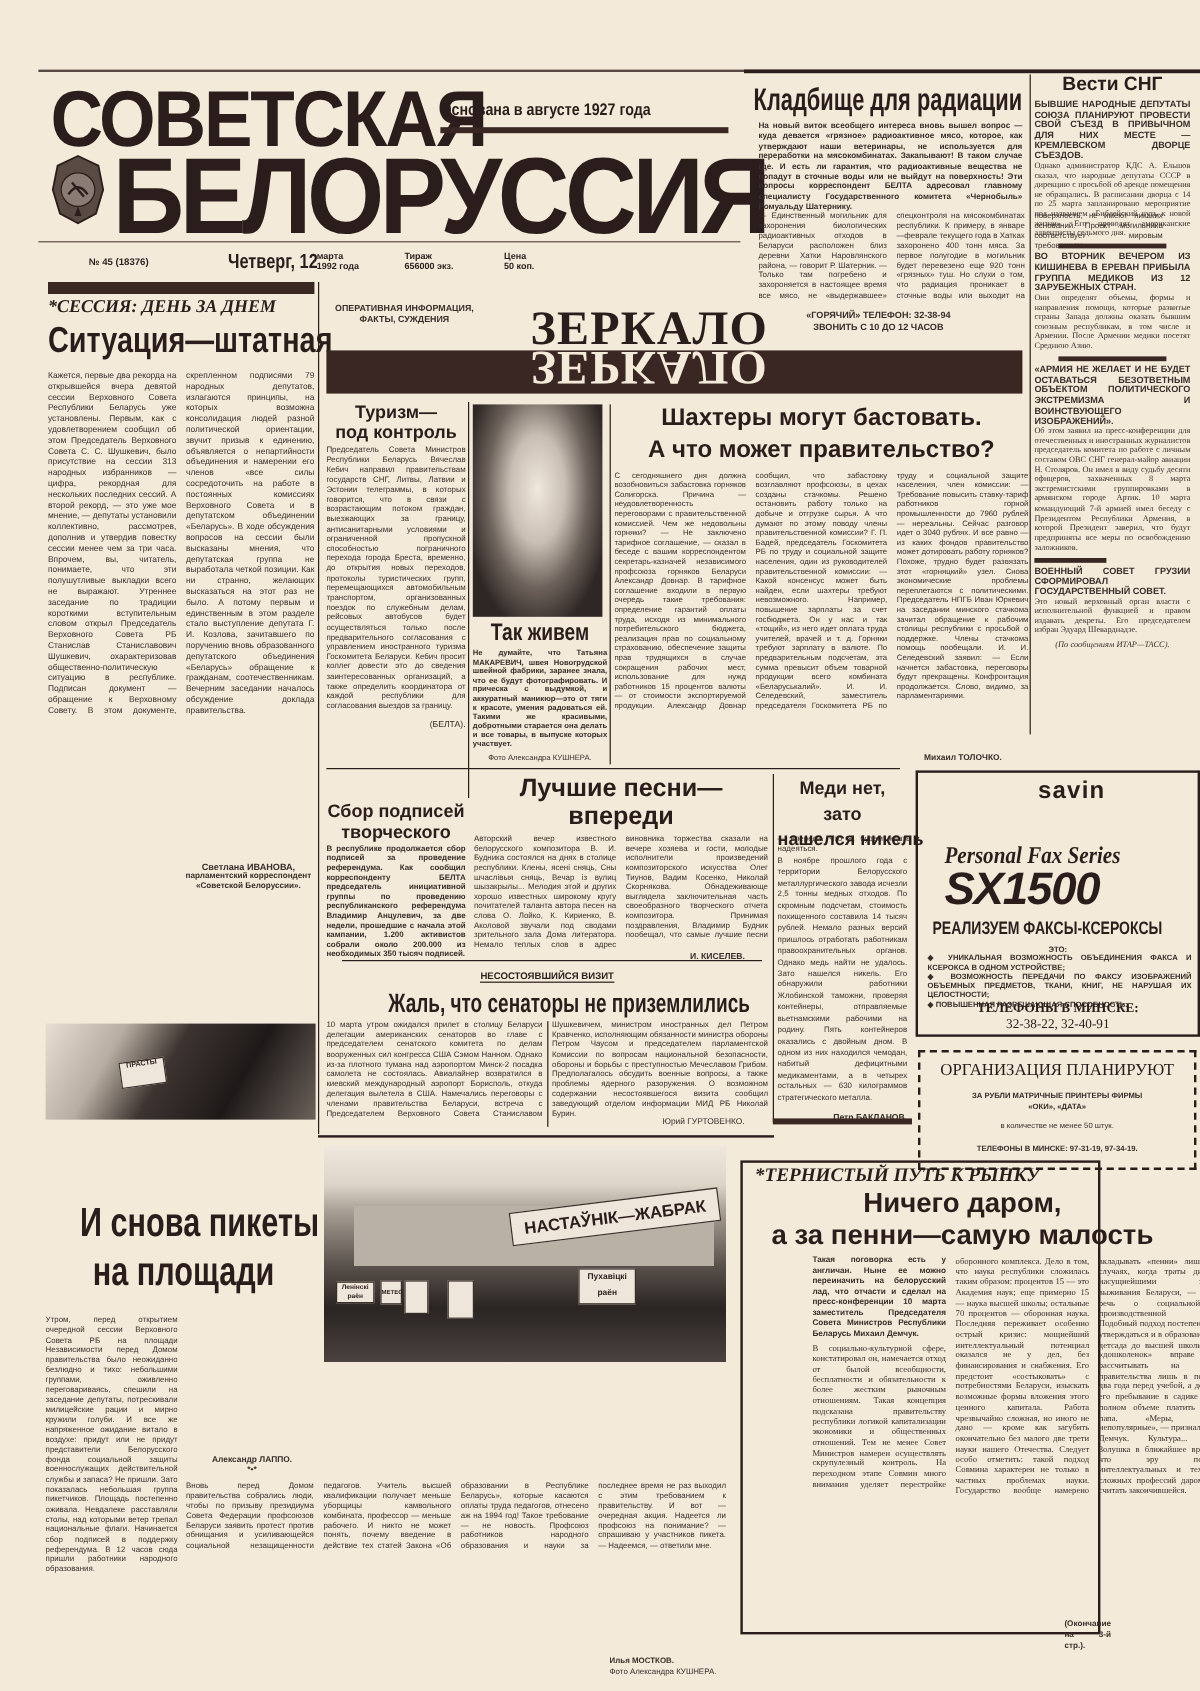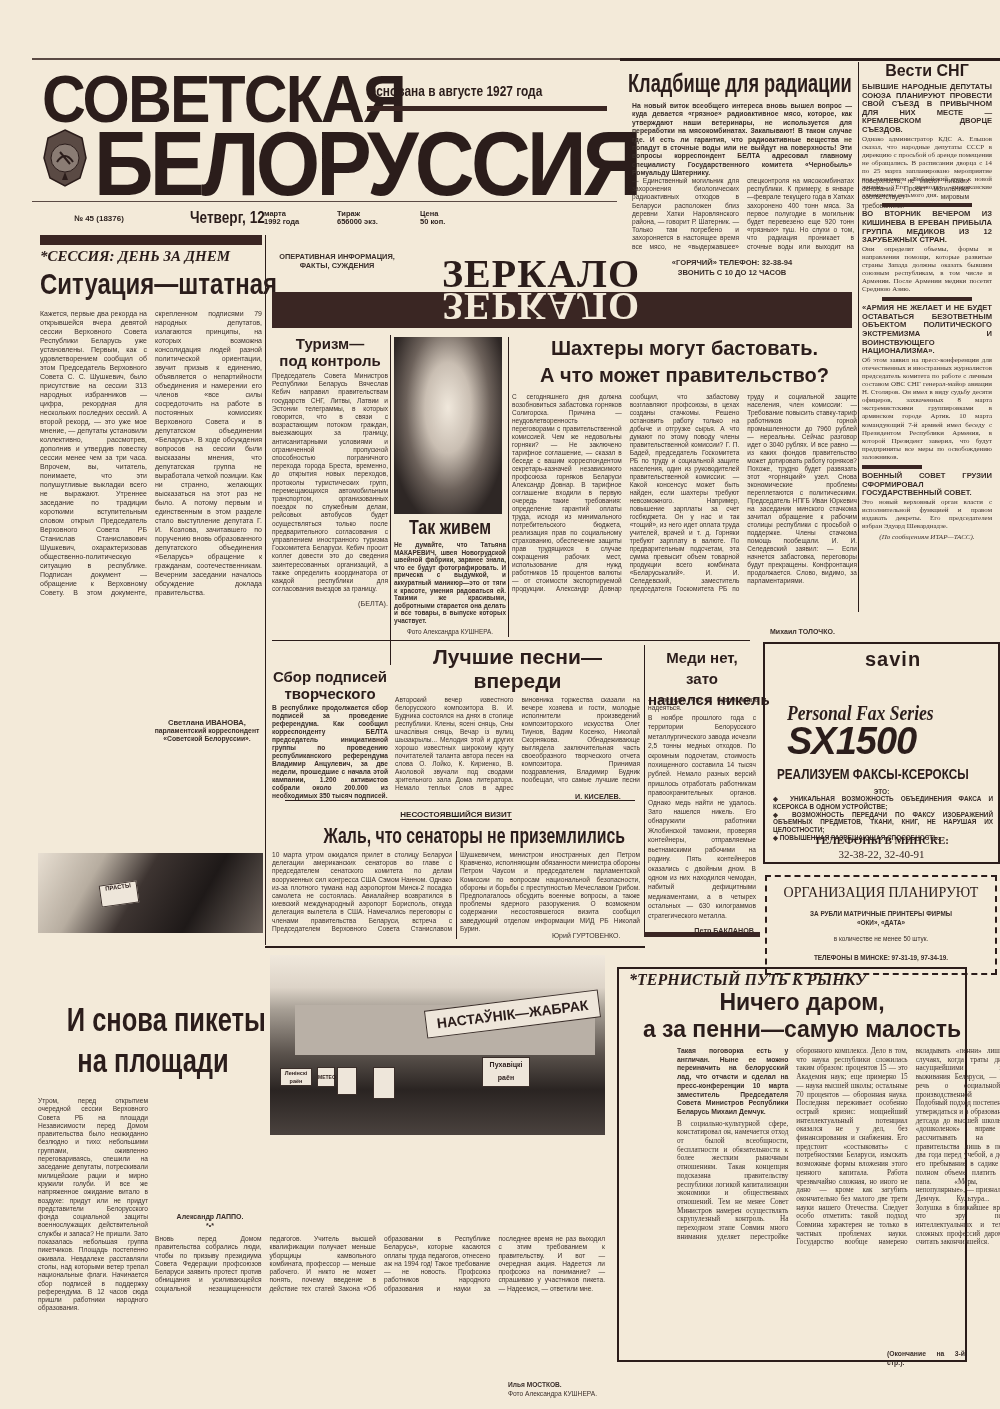--- a/index.html
+++ b/index.html
@@ -69,21 +69,21 @@
 <div class="rule-v" style="left:858px;top:62px;height:550px;"></div>
 
 <div class="abs" style="left:862px;top:62px;width:130px;height:560px;">
   <div class="center ink" style="font-size:16px;font-weight:bold;margin-bottom:3px;">Вести СНГ</div>
   <div class="body-text bold" style="font-size:7.6px;line-height:8.6px;">БЫВШИЕ НАРОДНЫЕ ДЕПУТАТЫ СОЮЗА ПЛАНИРУЮТ ПРОВЕСТИ СВОЙ СЪЕЗД В ПРИВЫЧНОМ ДЛЯ НИХ МЕСТЕ — КРЕМЛЕВСКОМ ДВОРЦЕ СЪЕЗДОВ.</div>
   <div class="body-serif" style="font-size:6.9px;line-height:8.1px;margin-bottom:4px;">Однако администратор КДС А. Ельшов сказал, что народные депутаты СССР в дирекцию с просьбой об аренде помещения не обращались. В расписании дворца с 14 по 25 марта запланировано мероприятие под названием «Библейский путь к новой жизни». Его проводят американские адвентисты седьмого дня.</div>
   <div class="bar" style="position:relative;width:90px;height:4px;margin:2px auto 3px;"></div>
   <div class="body-text bold" style="font-size:7.6px;line-height:8.6px;">ВО ВТОРНИК ВЕЧЕРОМ ИЗ КИШИНЕВА В ЕРЕВАН ПРИБЫЛА ГРУППА МЕДИКОВ ИЗ 12 ЗАРУБЕЖНЫХ СТРАН.</div>
   <div class="body-serif" style="font-size:6.9px;line-height:8.1px;margin-bottom:4px;">Они определят объемы, формы и направления помощи, которые развитые страны Запада должны оказать бывшим союзным республикам, в том числе и Армении. После Армении медики посетят Среднюю Азию.</div>
   <div class="bar" style="position:relative;width:90px;height:4px;margin:2px auto 3px;"></div>
-  <div class="body-text bold" style="font-size:7.6px;line-height:8.6px;">«АРМИЯ НЕ ЖЕЛАЕТ И НЕ БУДЕТ ОСТАВАТЬСЯ БЕЗОТВЕТНЫМ ОБЪЕКТОМ ПОЛИТИЧЕСКОГО ЭКСТРЕМИЗМА И ВОИНСТВУЮЩЕГО НАЦИОНАЛИЗМА».</div>
+  <div class="body-text bold" style="font-size:7.6px;line-height:8.6px;">«АРМИЯ НЕ ЖЕЛАЕТ И НЕ БУДЕТ ОСТАВАТЬСЯ БЕЗОТВЕТНЫМ ОБЪЕКТОМ ПОЛИТИЧЕСКОГО ЭКСТРЕМИЗМА И ВОИНСТВУЮЩЕГО ИЗОБРАЖЕНИЙ».</div>
   <div class="body-serif" style="font-size:6.9px;line-height:8.1px;margin-bottom:4px;">Об этом заявил на пресс-конференции для отечественных и иностранных журналистов председатель комитета по работе с личным составом ОВС СНГ генерал-майор авиации Н. Столяров. Он имел в виду судьбу десяти офицеров, захваченных 8 марта экстремистскими группировками в армянском городе Артик. 10 марта командующий 7-й армией имел беседу с Президентом Республики Армения, в которой Президент заверил, что будут предприняты все меры по освобождению заложников.</div>
   <div class="bar" style="position:relative;width:60px;height:4px;margin:2px 0 3px;"></div>
   <div class="body-text bold" style="font-size:7.6px;line-height:8.6px;">ВОЕННЫЙ СОВЕТ ГРУЗИИ СФОРМИРОВАЛ ГОСУДАРСТВЕННЫЙ СОВЕТ.</div>
   <div class="body-serif" style="font-size:6.9px;line-height:8.1px;">Это новый верховный орган власти с исполнительной функцией и правом издавать декреты. Его председателем избран Эдуард Шеварднадзе.</div>
   <div class="body-serif center" style="font-style:italic;font-size:7px;margin-top:3px;">(По сообщениям ИТАР—ТАСС).</div>
 </div>
 
 <div class="bar" style="left:40px;top:235px;width:222px;height:10px;"></div>
 <div class="abs" style="left:40px;top:248px;width:222px;height:510px;">
   <div class="ink" style="font-family:'Liberation Serif',serif;font-style:italic;font-weight:bold;font-size:15px;white-space:nowrap;">*СЕССИЯ: ДЕНЬ ЗА ДНЕМ</div>
@@ -214,21 +214,21 @@
     <div class="body-text bold center" style="text-align:center;margin-top:115px;font-size:7px;">Александр ЛАППО.</div>
     <div class="body-text bold center" style="text-align:center;font-size:7px;">*•*</div>
   </div>
   <div class="abs body-text cols4" style="left:117px;top:138px;width:450px;height:145px;font-size:6.6px;line-height:8.3px;">Вновь перед Домом правительства собрались люди, чтобы по призыву президиума Совета Федерации профсоюзов Беларуси заявить протест против обнищания и усиливающейся социальной незащищенности педагогов. Учитель высшей квалификации получает меньше уборщицы камвольного комбината, профессор — меньше рабочего. И никто не может понять, почему введение в действие тех статей Закона «Об образовании в Республике Беларусь», которые касаются оплаты труда педагогов, отнесено аж на 1994 год! Такое требование — не новость. Профсоюз работников народного образования и науки за последнее время не раз выходил с этим требованием к правительству. И вот — очередная акция. Надеется ли профсоюз на понимание? — спрашиваю у участников пикета. — Надеемся, — ответили мне.</div>
   <div class="abs body-text" style="left:470px;top:283px;width:100px;font-size:6.6px;">
     <div class="bold">Илья МОСТКОВ.</div>
     <div>Фото Александра КУШНЕРА.</div>
   </div>
 </div>
 
-<div class="solid-box" style="left:617px;top:967px;width:350px;height:395px;">
+<div class="solid-box" style="left:617px;top:967px;width:300px;height:395px;">
   <div class="abs ink" style="left:10px;top:2px;font-family:'Liberation Serif',serif;font-style:italic;font-weight:bold;font-size:16px;white-space:nowrap;">*ТЕРНИСТЫЙ ПУТЬ К РЫНКУ</div>
   <div class="abs center ink" style="left:0;top:20px;width:366px;font-size:23px;font-weight:bold;">Ничего даром,</div>
   <div class="abs center ink" style="left:0;top:47px;width:366px;font-size:23px;font-weight:bold;white-space:nowrap;">а за пенни—самую малость</div>
   <div class="abs" style="left:10px;top:78px;width:350px;height:310px;column-count:3;column-gap:8px;margin-left:48px;">
     <div class="body-text bold" style="font-size:6.8px;line-height:8.7px;">Такая поговорка есть у англичан. Ныне ее можно переиначить на белорусский лад, что отчасти и сделал на пресс-конференции 10 марта заместитель Председателя Совета Министров Республики Беларусь Михаил Демчук.</div>
     <div class="body-serif" style="font-size:7.2px;line-height:8.7px;margin-top:3px;">В социально-культурной сфере, констатировал он, намечается отход от былой всеобщности, бесплатности и обязательности к более жестким рыночным отношениям. Такая концепция подсказана правительству республики логикой капитализации экономики и общественных отношений. Тем не менее Совет Министров намерен осуществлять скрупулезный контроль. На переходном этапе Совмин много внимания уделяет перестройке оборонного комплекса. Дело в том, что наука республики сложилась таким образом: процентов 15 — это Академия наук; еще примерно 15 — наука высшей школы; остальные 70 процентов — оборонная наука. Последняя переживает особенно острый кризис: мощнейший интеллектуальный потенциал оказался не у дел, без финансирования и снабжения. Его предстоит «состыковать» с потребностями Беларуси, изыскать возможные формы вложения этого ценного капитала. Работа чрезвычайно сложная, но иного не дано — кроме как загубить окончательно без малого две трети науки нашего Отечества. Следует особо отметить: такой подход Совмина характерен не только в частных проблемах науки. Государство вообще намерено вкладывать «пенни» лишь в тех случаях, когда траты диктуются насущнейшими задачами выживания Беларуси, — идет ли речь о социальной или производственной сферах. Подобный подход постепенно будет утверждаться и в образовании — от детсада до высшей школы. Скоро «дошколенок» вправе будет рассчитывать на дотации правительства лишь в последние два года перед учебой, а до того за его пребывание в садике будут в полном объеме платить мама и папа. «Меры, конечно, непопулярные», — признал Михаил Демчук. Культура... Вечная Золушка в ближайшее время, так что эру получения интеллектуальных и технически сложных профессий даром можно считать закончившейся.</div>
   </div>
   <div class="abs body-text bold" style="left:268px;top:380px;font-size:6.8px;">(Окончание на 3-й стр.).</div>
 </div>
 

